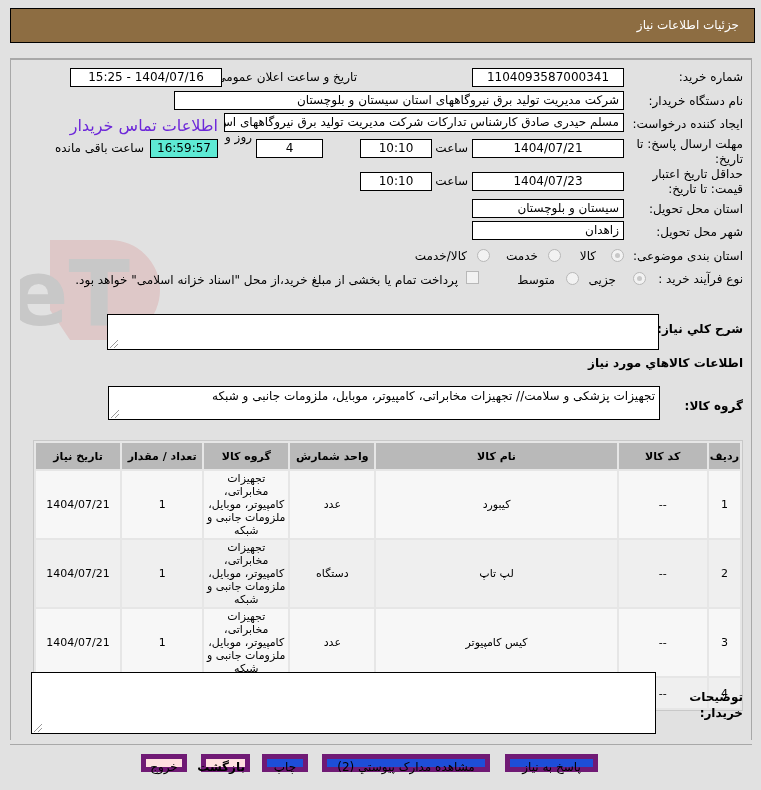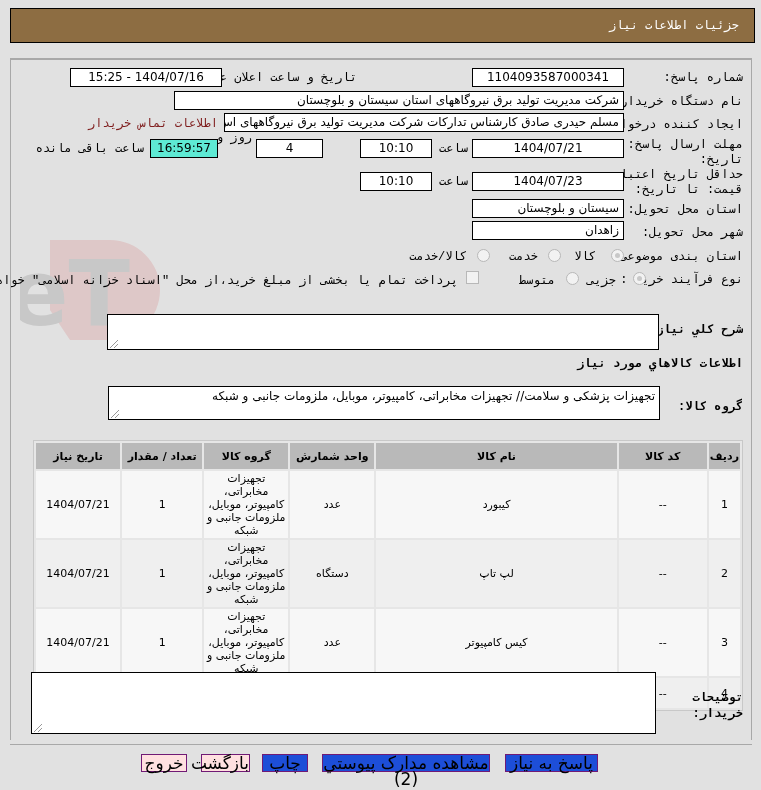--- a/index.html
+++ b/index.html
@@ -1,37 +1,37 @@
 <!DOCTYPE html>
 <html><head>
 <meta charset="utf-8">
 <style>
   html, body { margin:0; padding:0; }
   body {
     width:761px; height:790px; background:#e1e1e1; position:relative; overflow:hidden;
     font-family:"DejaVu Sans", sans-serif; font-size:12px; color:#000; direction:rtl;
   }
-  .abs { position:absolute;font-family:Liberation Mono, monospace; }
+  .abs { position:absolute; }
   .header {
     left:10px; top:8px; width:745px; height:35px; background:#8d6d42;
     border:1px solid #000; box-sizing:border-box;
   }
   .header span { position:absolute; right:15px; top:9px; color:#fff; font-size:12px; }
   .panel {
     left:10px; top:58px; width:742px; height:682px; border-top:2px solid #a8a8a8;
     border-left:1px solid #a8a8a8; border-right:1px solid #a8a8a8; box-sizing:border-box;
   }
   .lbl { font-size:12px; white-space:nowrap; }
   .box {
     position:absolute; background:#fff; border:1px solid #000; box-sizing:border-box;
     font-size:12px; height:19px; line-height:17px; padding:0 4px; white-space:nowrap; overflow:hidden;
   }
   .center { text-align:center; }
   .yellow { background:#5eead4; }
-  .link { color:#7f1d1d; font-size:12px; cursor:pointer; }
+  .link { color:#6d28d9; font-size:16px; cursor:pointer; }
   .radio {
     position:absolute; width:13px; height:13px; border-radius:50%; border:1px solid #b8b8b8;
     background:#f2f2f2; box-sizing:border-box;
   }
   .radio.sel::after {
     content:""; position:absolute; left:3px; top:3px; width:5px; height:5px; border-radius:50%; background:#c8c8c8;
   }
   .checkbox { position:absolute; width:13px; height:13px; border:1px solid #b8b8b8; background:#f2f2f2; box-sizing:border-box; }
   .ta {
     position:absolute; background:#fff; border:1px solid #000; box-sizing:border-box;
@@ -41,42 +41,42 @@
     background:linear-gradient(135deg, transparent 45%, #999 45%, #999 55%, transparent 55%, transparent 70%, #999 70%, #999 80%, transparent 80%); }
   .bold { font-weight:bold; }
   table.items {
     position:absolute; left:33px; top:440px; width:710px; border-collapse:separate; border-spacing:2px;
     background:#e6e6e6; border:1px solid #c8c8c8; font-size:11px;
   }
   table.items th { background:#b9b9b9; font-weight:bold; height:24px; font-size:11px; }
   table.items td { background:#f7f7f7; text-align:center; vertical-align:middle; font-size:11px; }
   table.items tr.alt td { background:#efefef; }
   .btn {
-    position:absolute; top:754px; height:18px; border:1px solid #701a75; box-sizing:border-box;
-    font-size:17px; text-align:center; line-height:16px; cursor:pointer;
+    position:absolute; top:754px; height:18px; border:5px solid #701a75; box-sizing:border-box;
+    font-size:12px; text-align:center; line-height:16px; cursor:pointer;
   }
   .btn.green { background:#1d4ed8; }
   .btn.red { background:#ffe0e0; }
   .watermark { position:absolute; left:20px; top:230px; width:560px; height:120px; opacity:0.35; pointer-events:none; }
 </style>
 </head>
 <body>
 
 <div class="abs header">
   <span>جزئیات اطلاعات نیاز</span>
 </div>
 
 <div class="abs panel"></div>
 
 <svg class="watermark" viewBox="0 0 560 120">
   <path d="M20 10 h70 a50 50 0 0 1 0 100 h-40 l-20 -30 v-70z" fill="#d99a9a"></path>
   <text x="110" y="95" font-size="90" font-family="DejaVu Sans, sans-serif" fill="#9a9a9a" font-weight="bold">AriaTender.neT</text>
 </svg>
 
-<span class="abs lbl" style="right:18px;top:70px;">شماره پاسخ:</span>
+<span class="abs lbl" style="right:18px;top:70px;">شماره خرید:</span>
 <div class="box center" style="left:472px;top:68px;width:152px;">1104093587000341</div>
 <span class="abs lbl" style="right:404px;top:70px;">تاریخ و ساعت اعلان عمومی:</span>
 <div class="box center" style="left:70px;top:68px;width:152px;">1404/07/16 - 15:25</div>
 
 <span class="abs lbl" style="right:18px;top:94px;">نام دستگاه خریدار:</span>
 <div class="box" style="left:174px;top:91px;width:450px;direction:rtl;">شرکت مدیریت تولید برق نیروگاههای استان سیستان و بلوچستان</div>
 
 <span class="abs lbl" style="right:18px;top:117px;">ایجاد کننده درخواست:</span>
 <div class="box" style="left:224px;top:113px;width:400px;direction:rtl;">مسلم حیدری صادق کارشناس تدارکات شرکت مدیریت تولید برق نیروگاههای اس</div>
 <span class="abs link" style="right:543px;top:116px;">اطلاعات تماس خریدار</span>
@@ -188,14 +188,14 @@
 <span class="abs lbl bold" style="right:18px;top:706px;">خریدار:</span>
 <div class="ta" style="left:31px;top:672px;width:625px;height:62px;">
   <span class="grip"></span>
 </div>
 
 <div class="abs" style="left:10px;top:744px;width:742px;border-top:1px solid #a8a8a8;"></div>
 
 <div class="btn green" style="left:505px;width:93px;">پاسخ به نیاز</div>
 <div class="btn green" style="left:322px;width:168px;">مشاهده مدارک پیوستي (2)</div>
 <div class="btn green" style="left:262px;width:46px;">چاپ</div>
-<div class="btn red" style="left:201px;width:49px;">بازگشت</div>
+<div class="btn red" style="left:201px;width:49px;font-weight:bold;">بازگشت</div>
 <div class="btn red" style="left:141px;width:46px;">خروج</div>
 
 </body></html>

